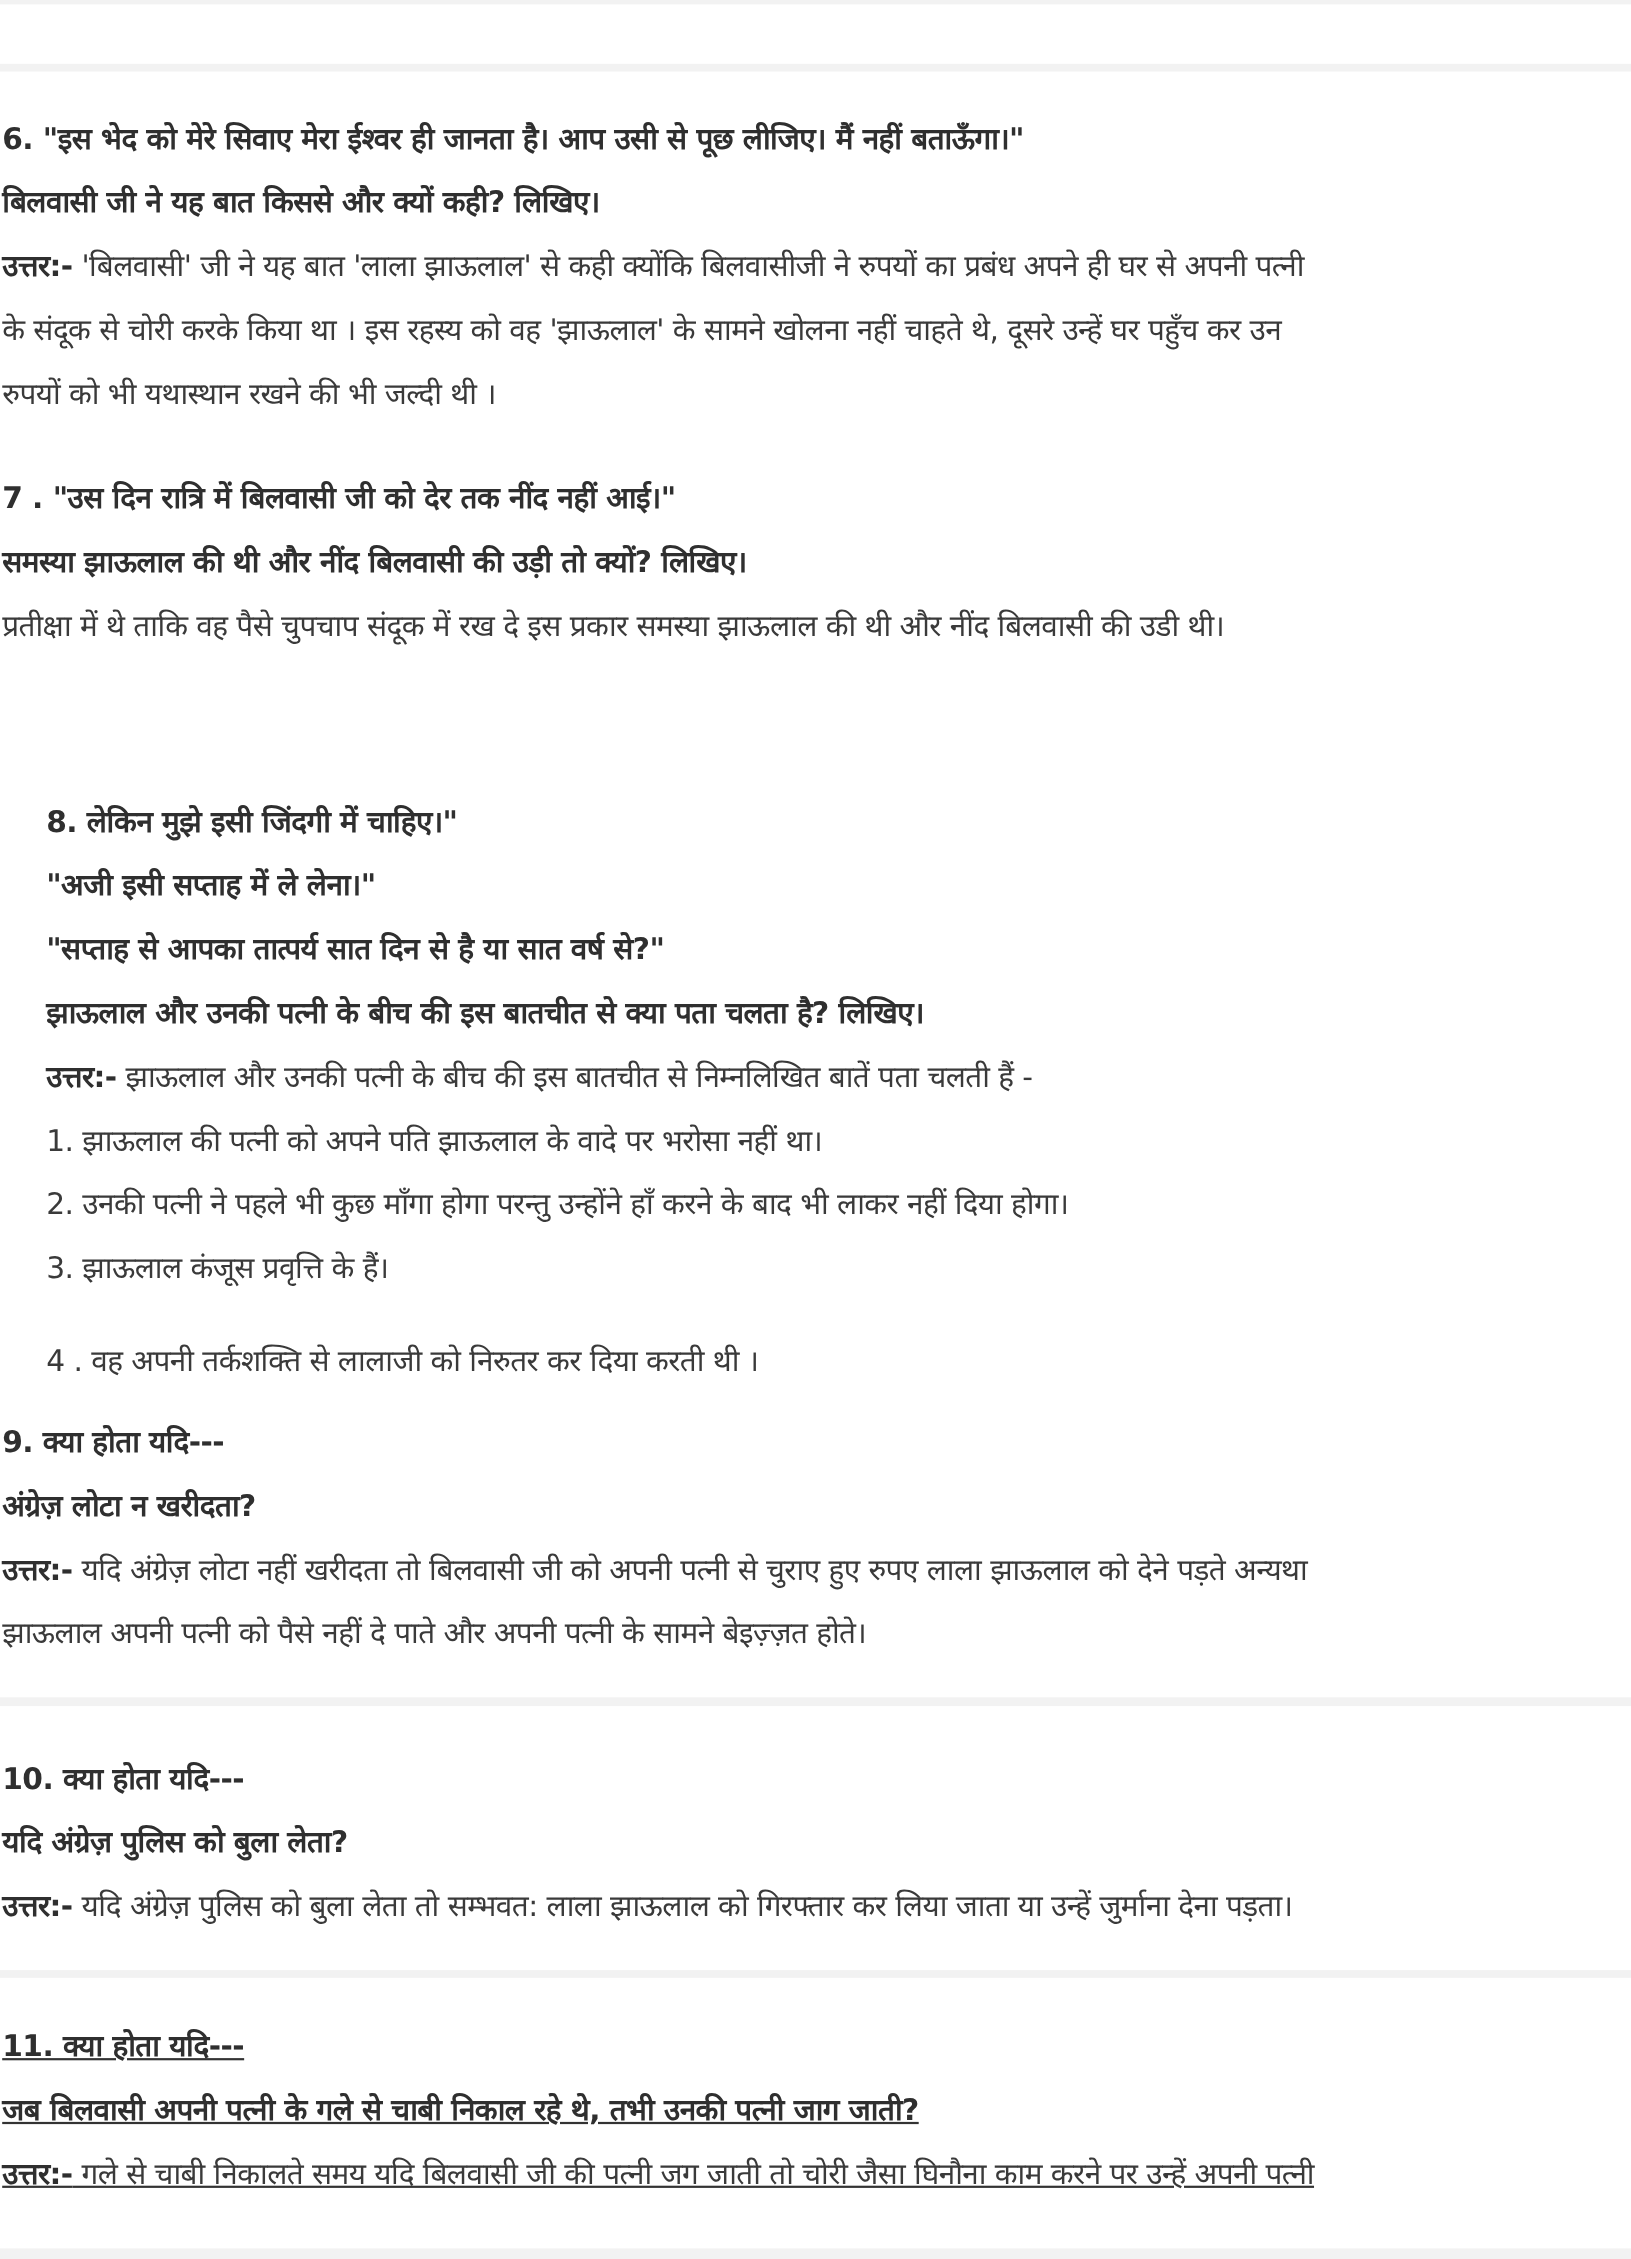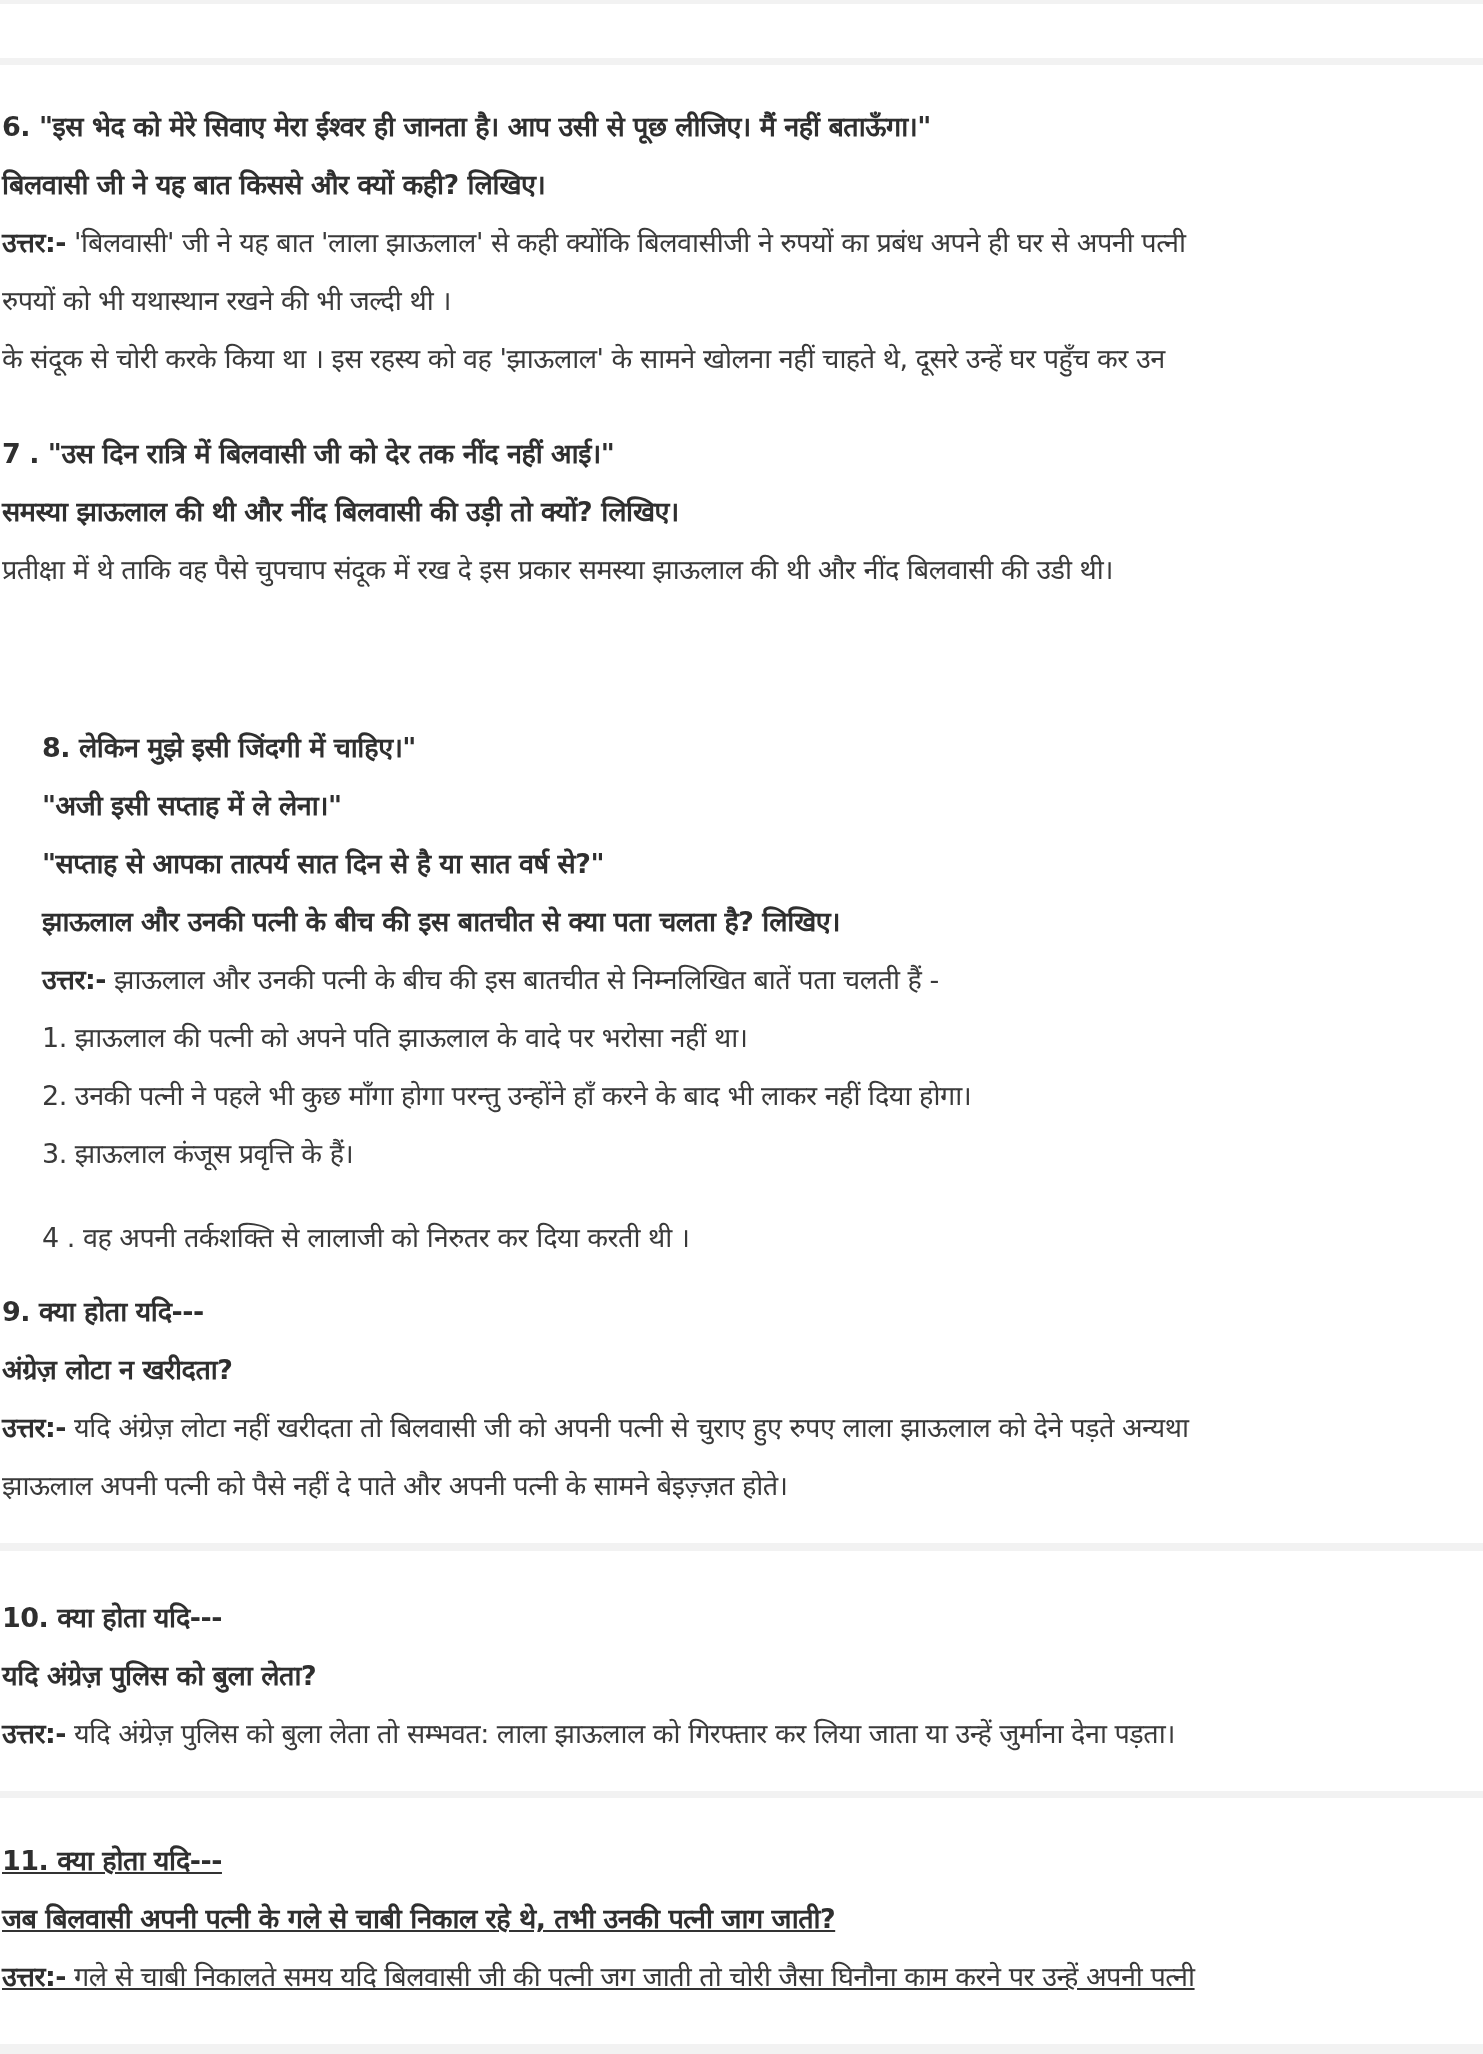--- a/index.html
+++ b/index.html
@@ -43,22 +43,22 @@
 <div class="band" style="top:0;height:4px;"></div>
 <div class="band" style="top:58px;height:7px;"></div>
 <div class="band" style="top:1543px;height:8px;"></div>
 <div class="band" style="top:1791px;height:7px;"></div>
 <div class="band" style="top:2044px;height:10px;"></div>
 
 <div class="block" style="top:98px;">
   <div class="line q">6. "इस भेद को मेरे सिवाए मेरा ईश्वर ही जानता है। आप उसी से पूछ लीजिए। मैं नहीं बताऊँगा।"</div>
   <div class="line q">बिलवासी जी ने यह बात किससे और क्यों कही? लिखिए।</div>
   <div class="line a"><span class="lbl">उत्तर:-</span><span> 'बिलवासी' जी ने यह बात 'लाला झाऊलाल' से कही क्योंकि बिलवासीजी ने रुपयों का प्रबंध अपने ही घर से अपनी पत्नी</span></div>
+  <div class="line a">के संदूक से चोरी करके किया था । इस रहस्य को वह 'झाऊलाल' के सामने खोलना नहीं चाहते थे, दूसरे उन्हें घर पहुँच कर उन</div>
   <div class="line a">रुपयों को भी यथास्थान रखने की भी जल्दी थी ।</div>
-  <div class="line a">के संदूक से चोरी करके किया था । इस रहस्य को वह 'झाऊलाल' के सामने खोलना नहीं चाहते थे, दूसरे उन्हें घर पहुँच कर उन</div>
 </div>
 
 <div class="block" style="top:425px;">
   <div class="line q">7 . "उस दिन रात्रि में बिलवासी जी को देर तक नींद नहीं आई।"</div>
   <div class="line q">समस्या झाऊलाल की थी और नींद बिलवासी की उड़ी तो क्यों? लिखिए।</div>
   <div class="line a">प्रतीक्षा में थे ताकि वह पैसे चुपचाप संदूक में रख दे इस प्रकार समस्या झाऊलाल की थी और नींद बिलवासी की उडी थी।</div>
 </div>
 
 <div class="block" style="top:719px;margin-left:40px;">
   <div class="line q">8. लेकिन मुझे इसी जिंदगी में चाहिए।"</div>

